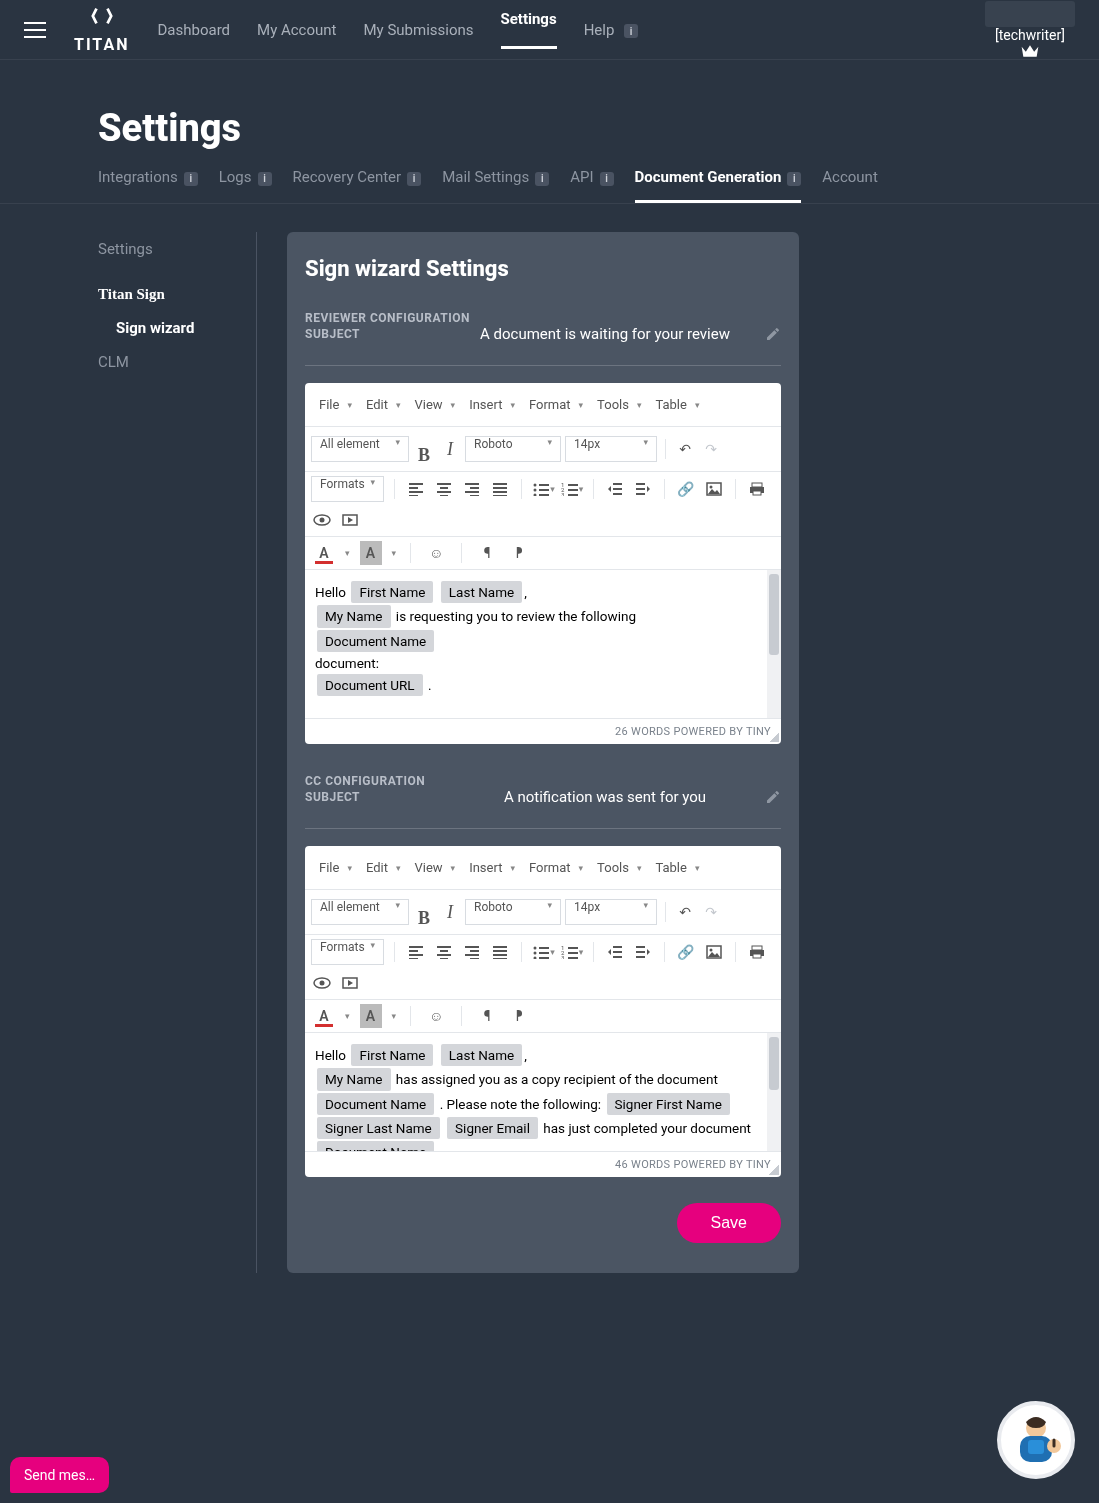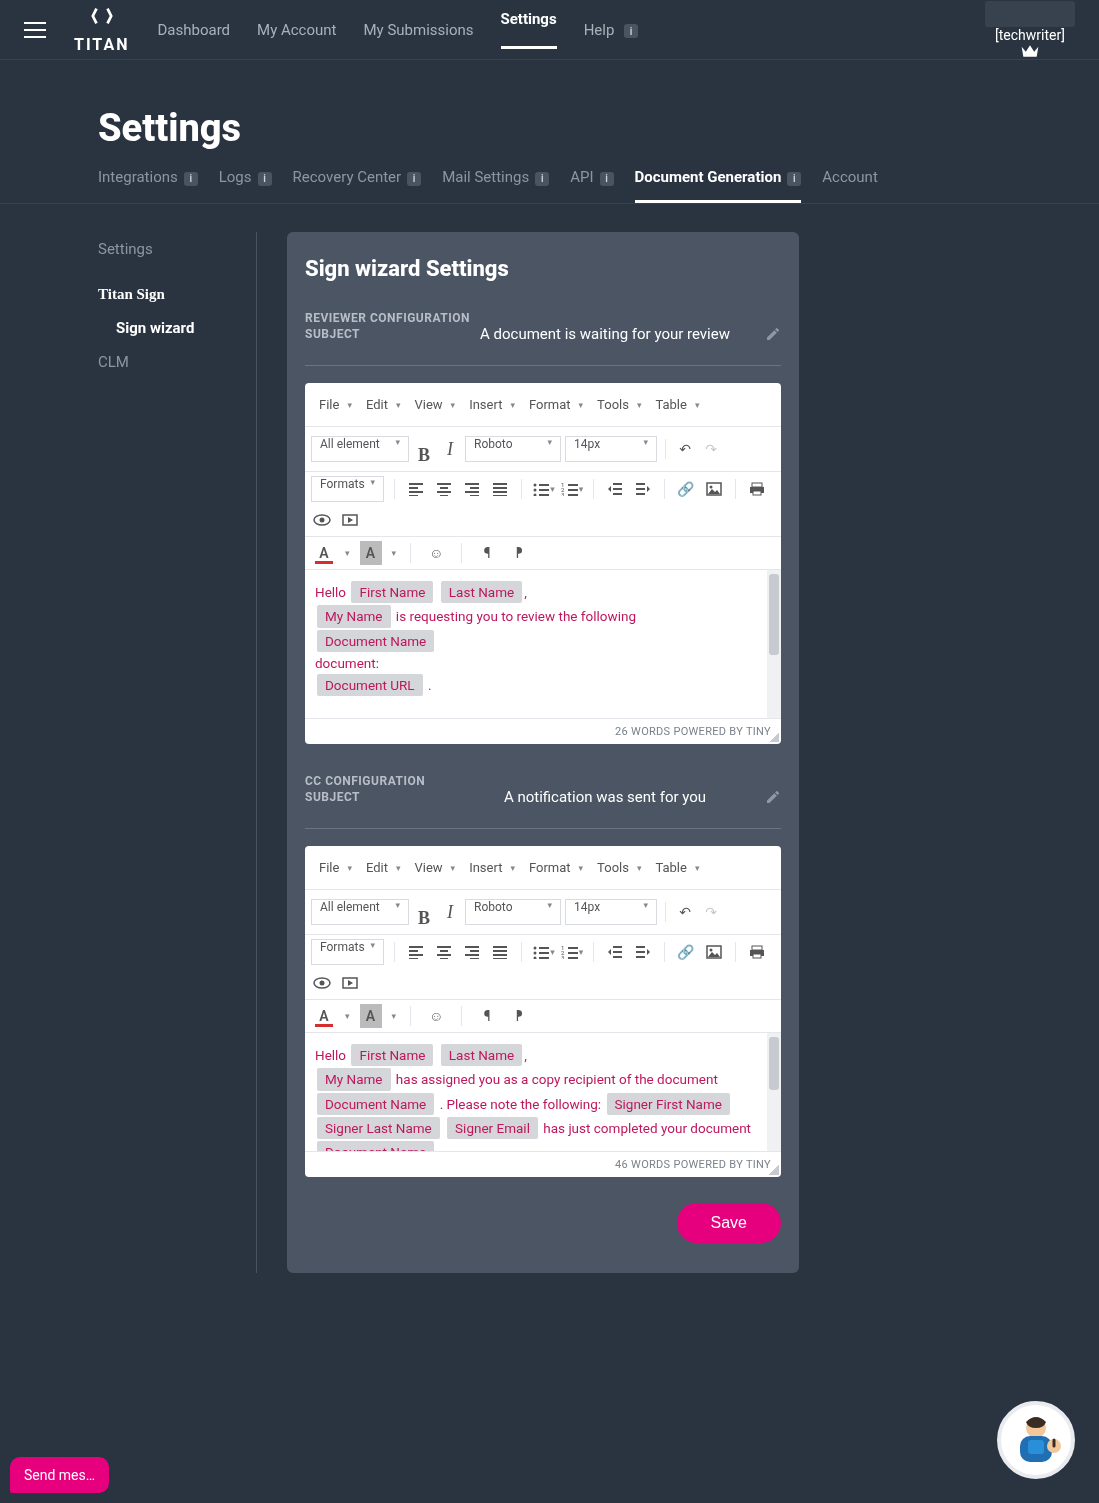--- a/index.html
+++ b/index.html
@@ -50,21 +50,21 @@
   .tdd{border:1px solid #d8dce1; height:26px; display:inline-flex; align-items:flex-start; padding:0 8px; font-size:12px; color:#555; gap:6px; cursor:pointer; background:#fff;}
   .tdd.wide{width:98px; justify-content:space-between;}
   .tdd.font{width:96px; justify-content:space-between;}
   .tdd.size{width:92px; justify-content:space-between;}
   .bold{font-weight:900; font-family:"Times New Roman",serif; font-size:18px;margin-top:12px;}
   .ital{font-style:italic; font-family:"Times New Roman",serif; font-size:18px;}
   .sep{width:1px; height:20px; background:#e3e6ea; margin:0 4px;}
   .colorA{position:relative; font-weight:600;}
   .colorA .underline{position:absolute; left:2px; right:2px; bottom:1px; height:3px;}
   .content-wrap{position:relative;}
-  .content{padding:10px 14px 10px 10px; font-size:13.5px; color:#be185d; line-height:1.5; height:148px; overflow:hidden; width:calc(100% - 14px);}
+  .content{padding:10px 14px 10px 10px; font-size:13.5px; color:#000000; line-height:1.5; height:148px; overflow:hidden; width:calc(100% - 14px);}
   .content.h2{height:118px;}
   .chip{background:#d4d6da; padding:1px 8px; border-radius:2px; display:inline-block; margin:1px 2px;}
   .vscroll{position:absolute; right:0; top:0; bottom:0; width:14px; background:#f0f1f3;}
   .vscroll .thumb{position:absolute; left:2px; right:2px; top:4px; height:55%; background:#c7cbd1; border-radius:3px;}
   .status{font-size:11px; color:#7a828c; text-align:right; padding:6px 10px; border-top:1px solid #e3e6ea; letter-spacing:0.3px;}
   .resize{position:absolute; right:2px; bottom:2px; width:10px; height:10px; background:linear-gradient(135deg, transparent 50%, #c7cbd1 50%);}
   .gap30{height:30px;}
   
   .save-row{display:flex; justify-content:flex-end; margin-top:26px;}
   .save-btn{background:#e6007e; color:#fff; border:none; border-radius:22px; padding:11px 34px; font-size:16px; font-weight:500; cursor:pointer;}

